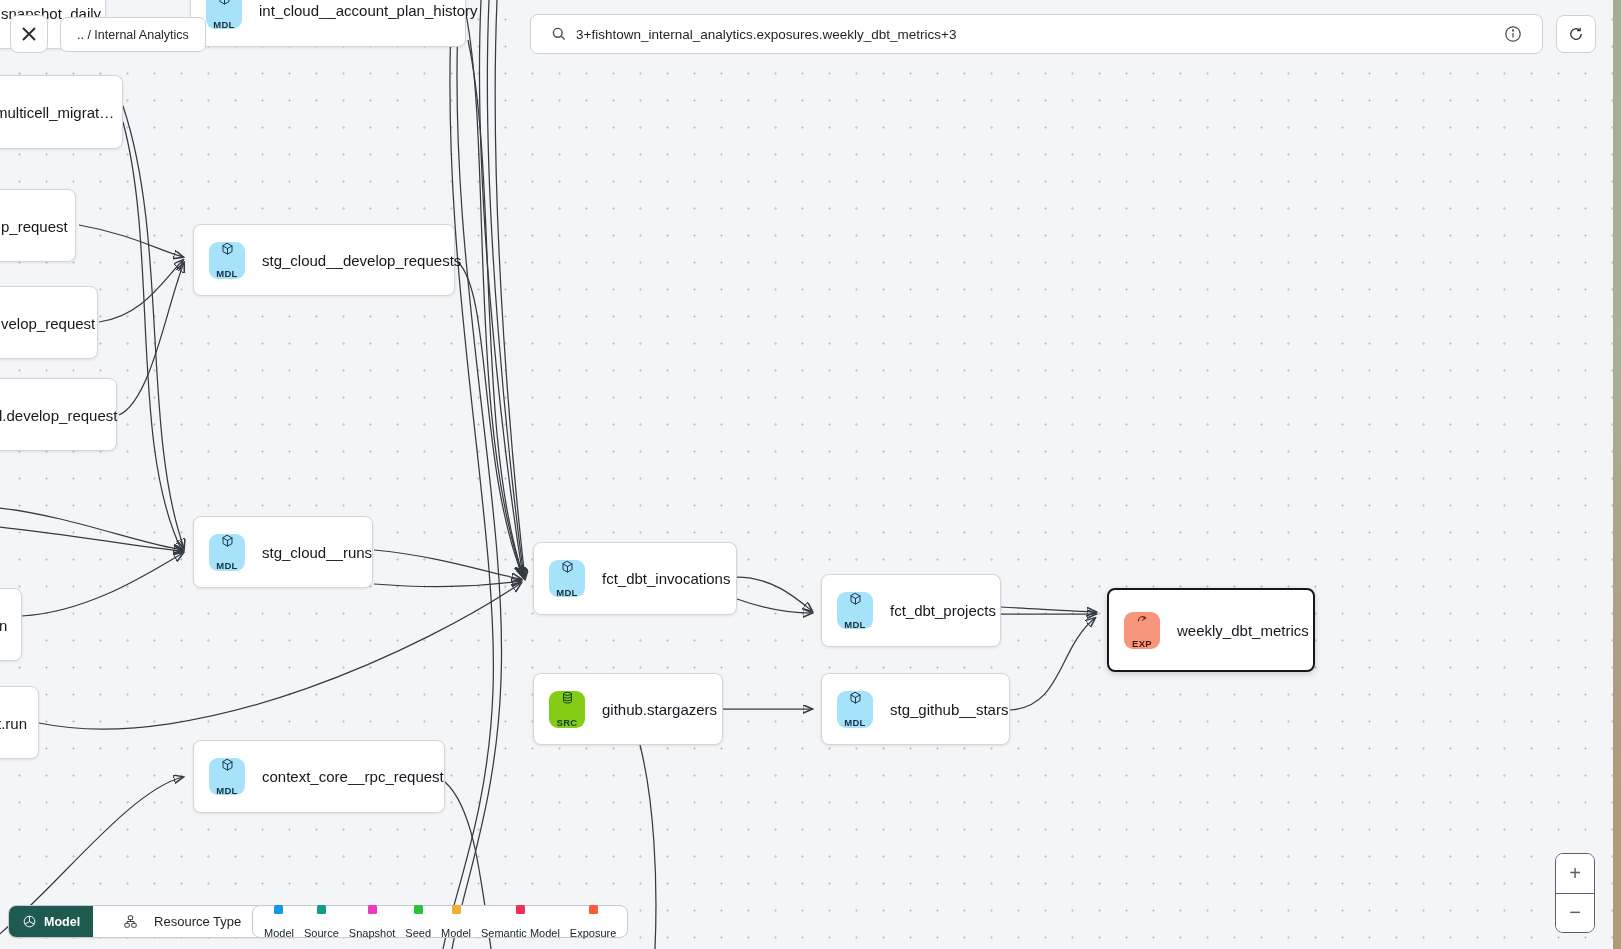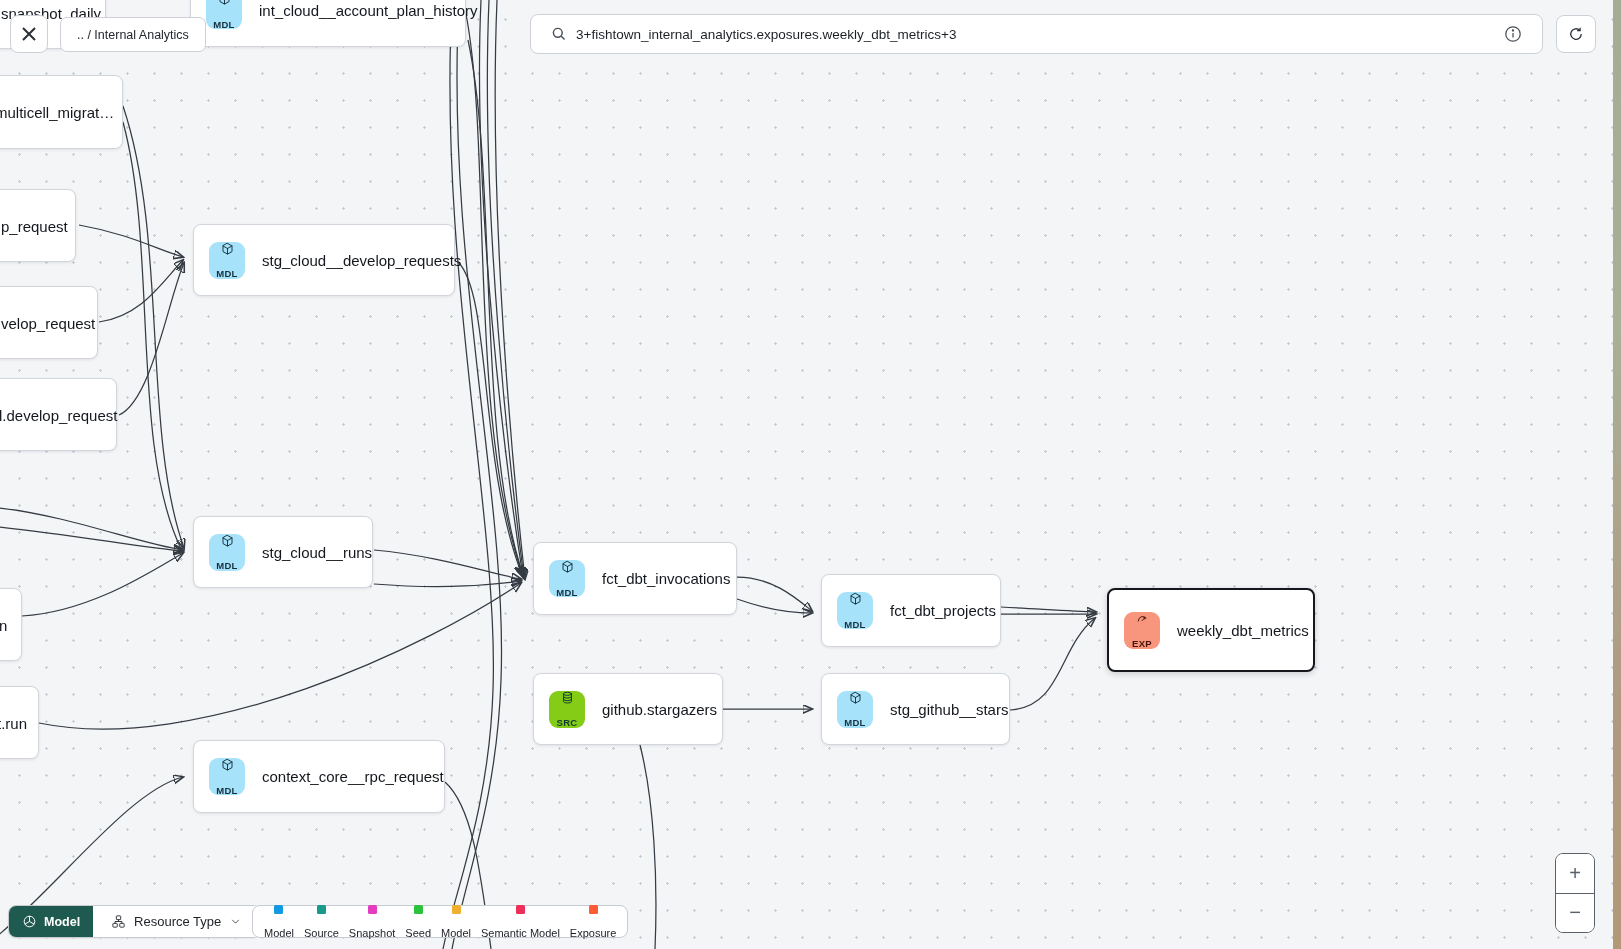--- a/index.html
+++ b/index.html
@@ -61,22 +61,22 @@
     position:absolute; z-index:5; left:8px; top:905px; height:33px;
     display:flex; border:1.5px solid #c6cbd2; border-radius:8px; overflow:hidden;
     background:#fff; box-shadow:0 1px 2px rgba(20,24,34,.06);
   }
   .lenses-seg {
     background:#1f5a50; color:#fff; display:flex; align-items:center; gap:7px;
     padding:0 13px; font-size:12.5px; font-weight:600; cursor:pointer;
   }
   .lenses-seg svg { width:15px; height:15px; stroke:#fff; stroke-width:1.6; fill:none; }
   .rt-seg {
-    background:#fff; color:#1b1f26; display:flex; align-items:center; gap:8px;
-    padding:0 18px; font-size:13px; cursor:pointer;
+    background:#fff; color:#1b1f26; display:flex; align-items:center; gap:16px;
+    padding:0 30px; font-size:13px; cursor:pointer;
   }
   .rt-seg svg { width:15px; height:15px; stroke:#2a2f36; stroke-width:1.5; fill:none; }
   .rt-seg .chev { width:13px; height:13px; }
   .legend {
     position:absolute; z-index:5; left:252px; top:905px; height:33px;
     background:#fff; border:1.5px solid #c6cbd2; border-radius:8px;
     display:flex; align-items:center; gap:10px; padding:0 11px;
     font-size:11px; color:#1b1f26;
   }
   .legend .li { display:flex; align-items:center; gap:13px;flex-direction:column; }

